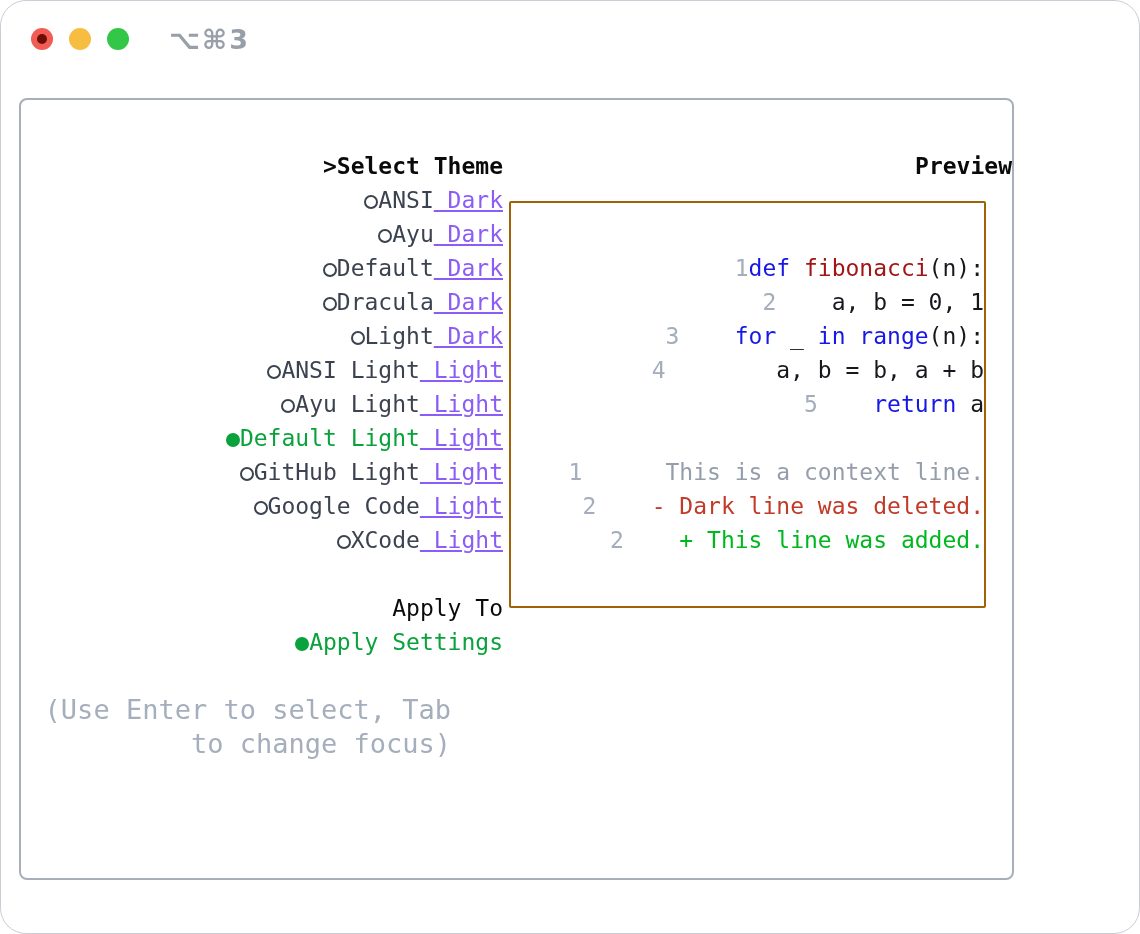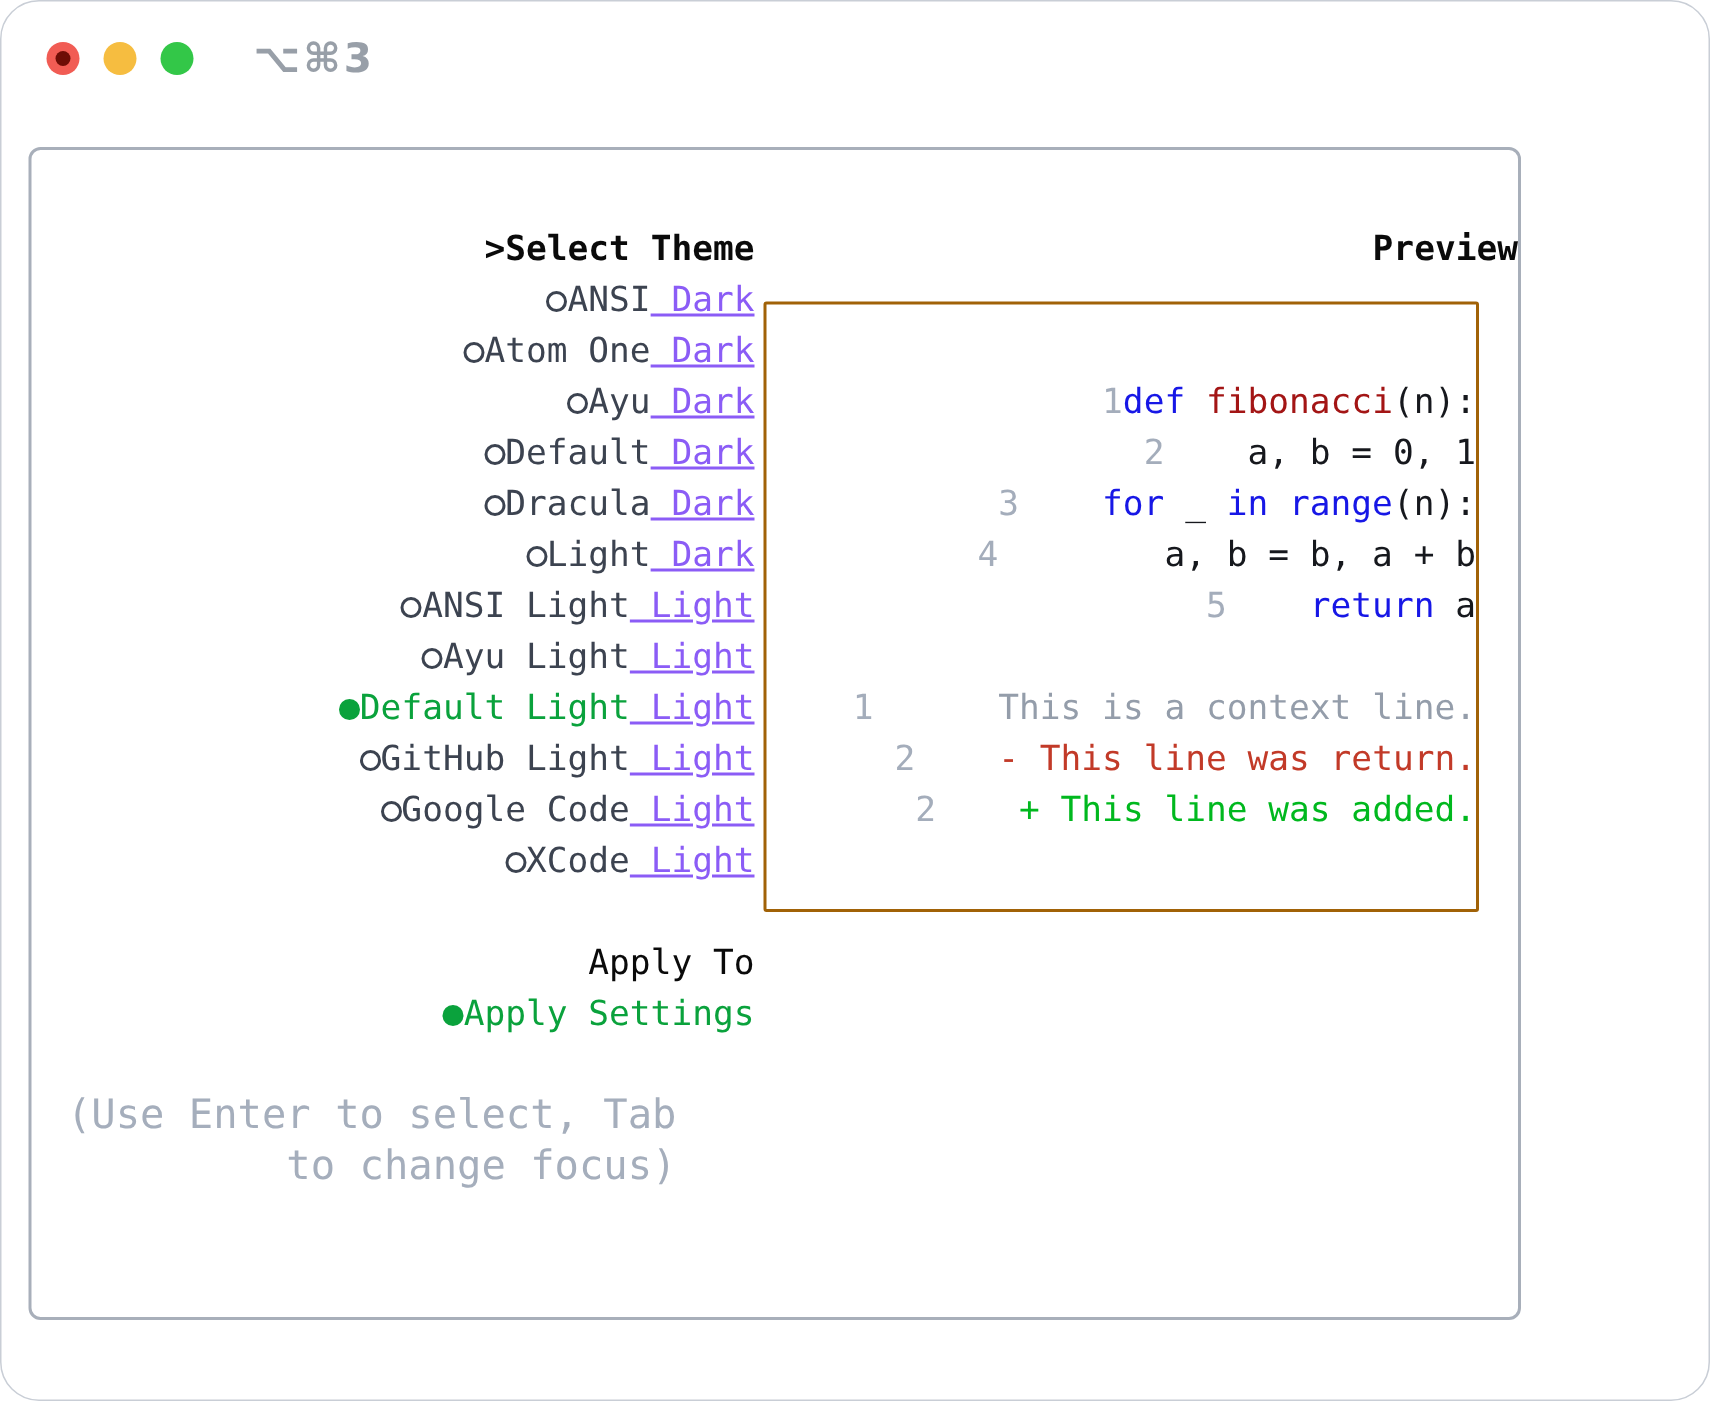--- a/index.html
+++ b/index.html
@@ -112,21 +112,20 @@
     <div class="shortcut">⌥⌘3</div>
   </div>
 
   <div class="main-box">
 
     <div class="left-col">
       <div class="line"><span class="marker-cell"><span class="cursor-glyph">&gt;</span></span><span class="hdr">Select Theme</span></div>
 
       <div id="theme-list">
           <div class="line"><span class="marker-cell"><span class="radio"></span></span><span class="item-name">ANSI</span><span class="item-variant"> Dark</span></div>
-          <div class="line"><span class="marker-cell"><span class="radio"></span></span><span class="item-name">Atom One</span><span class="item-variant"> Dark</span></div>
           <div class="line"><span class="marker-cell"><span class="radio"></span></span><span class="item-name">Ayu</span><span class="item-variant"> Dark</span></div>
           <div class="line"><span class="marker-cell"><span class="radio"></span></span><span class="item-name">Default</span><span class="item-variant"> Dark</span></div>
           <div class="line"><span class="marker-cell"><span class="radio"></span></span><span class="item-name">Dracula</span><span class="item-variant"> Dark</span></div>
           <div class="line"><span class="marker-cell"><span class="radio"></span></span><span class="item-name">Light</span><span class="item-variant"> Dark</span></div>
           <div class="line"><span class="marker-cell"><span class="radio"></span></span><span class="item-name">ANSI Light</span><span class="item-variant"> Light</span></div>
           <div class="line"><span class="marker-cell"><span class="radio"></span></span><span class="item-name">Ayu Light</span><span class="item-variant"> Light</span></div>
           <div class="line sel"><span class="marker-cell"><span class="radio on"></span></span><span class="item-name">Default Light</span><span class="item-variant"> Light</span></div>
           <div class="line"><span class="marker-cell"><span class="radio"></span></span><span class="item-name">GitHub Light</span><span class="item-variant"> Light</span></div>
           <div class="line"><span class="marker-cell"><span class="radio"></span></span><span class="item-name">Google Code</span><span class="item-variant"> Light</span></div>
           <div class="line"><span class="marker-cell"><span class="radio"></span></span><span class="item-name">XCode</span><span class="item-variant"> Light</span></div>
@@ -148,19 +147,19 @@
     <div class="right-col">
       <div class="preview-header">Preview</div>
       <div class="preview-box" id="preview-box">
           <div class="cline"><span class="gutter">1</span><span class="seg-keyword">def</span><span class="seg-plain"> </span><span class="seg-function">fibonacci</span><span class="seg-plain">(n):</span></div>
           <div class="cline"><span class="gutter">2</span><span class="seg-plain">    a, b = 0, 1</span></div>
           <div class="cline"><span class="gutter">3</span><span class="seg-plain">    </span><span class="seg-keyword">for</span><span class="seg-plain"> _ </span><span class="seg-keyword">in</span><span class="seg-plain"> </span><span class="seg-keyword">range</span><span class="seg-plain">(n):</span></div>
           <div class="cline"><span class="gutter">4</span><span class="seg-plain">        a, b = b, a + b</span></div>
           <div class="cline"><span class="gutter">5</span><span class="seg-plain">    </span><span class="seg-keyword">return</span><span class="seg-plain"> a</span></div>
           <div class="cline"><span class="gutter"></span></div>
           <div class="cline"><span class="gutter">1</span><span class="seg-context">      This is a context line.</span></div>
-          <div class="cline"><span class="gutter">2</span><span class="seg-deleted">    - This line was return.</span></div>
+          <div class="cline"><span class="gutter">2</span><span class="seg-deleted">    - Dark line was deleted.</span></div>
           <div class="cline"><span class="gutter">2</span><span class="seg-added">    + This line was added.</span></div>
         </div>
     </div>
 
   </div>
 </div>
 
 </body></html>

